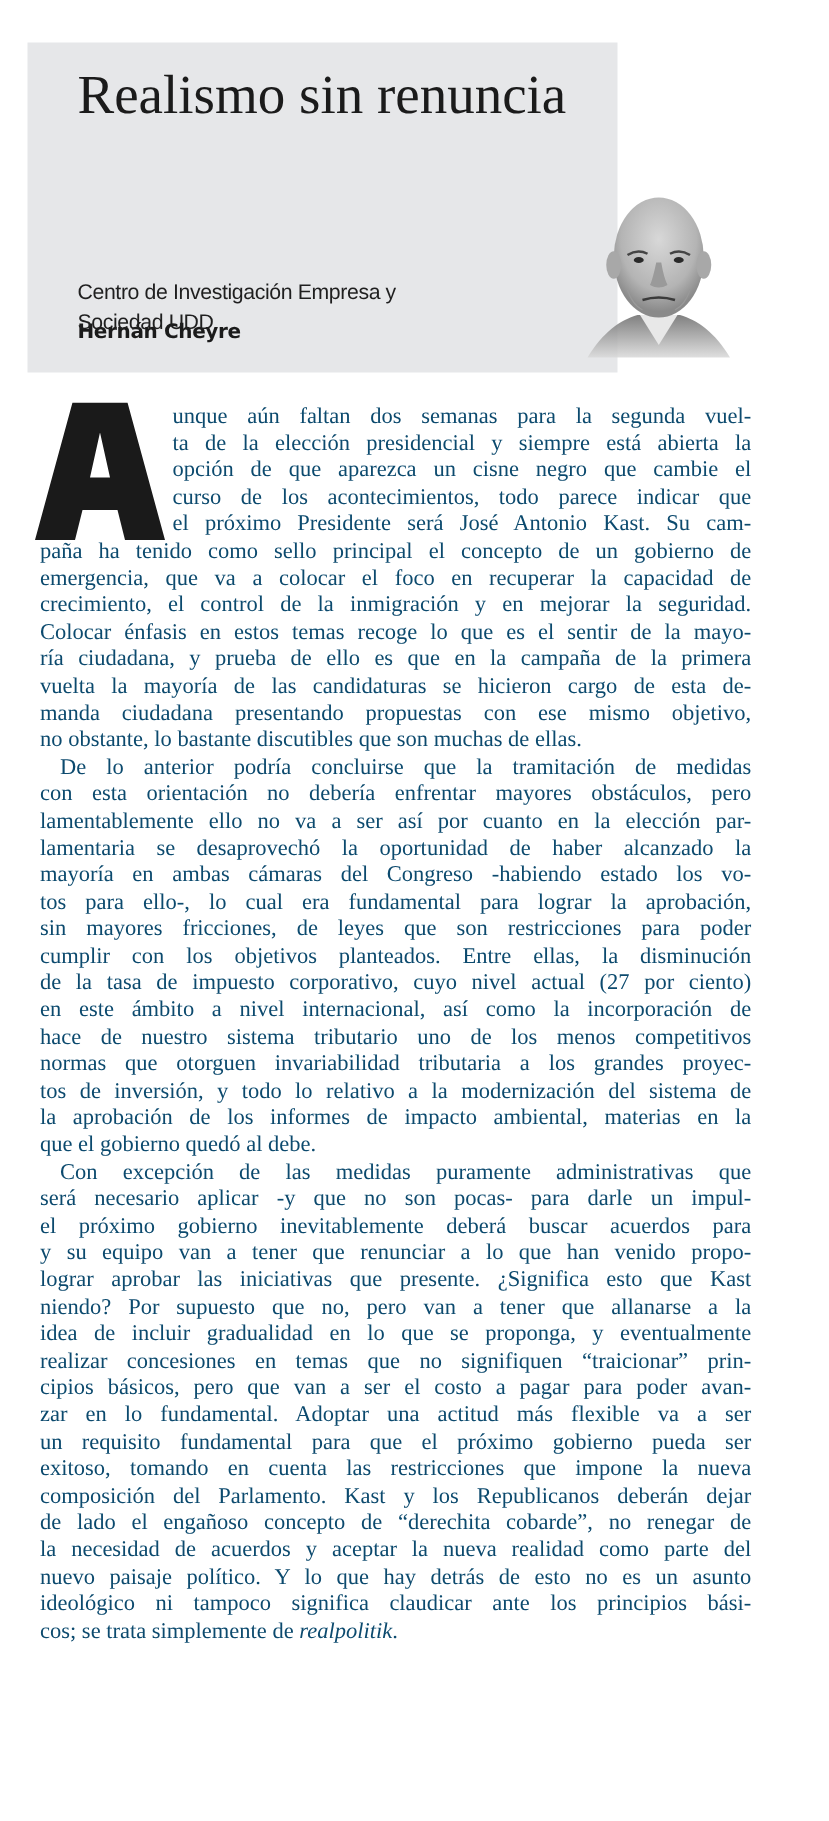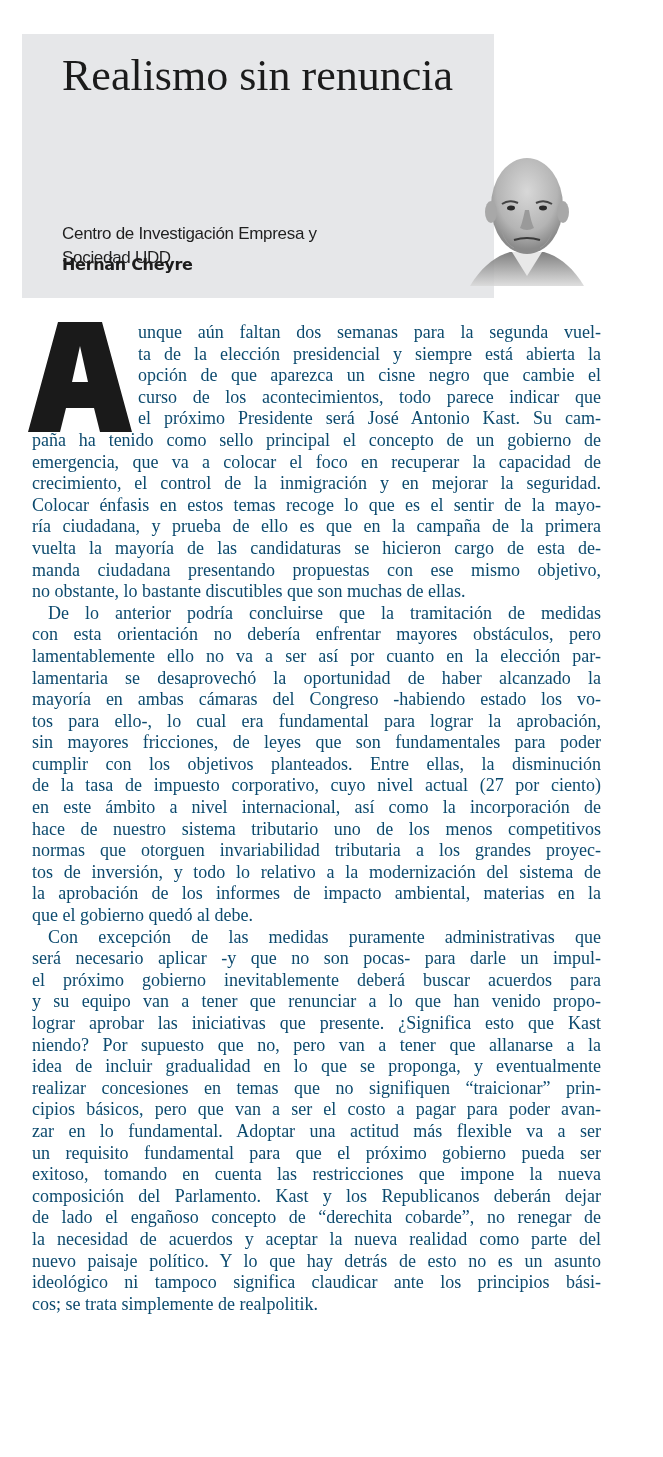--- a/index.html
+++ b/index.html
@@ -37,21 +37,21 @@
     position: absolute; left: -4px; top: 0px; width: 104px; height: 110px;
   }
   .line {
     display: block; height: 21.6px; line-height: 21.6px;
     text-align: justify; text-align-last: justify; white-space: nowrap;
     overflow: visible;
   }
   .line.indent-cap { margin-left: 106px; }
   .line.par-start { text-indent: 16px; }
   .line.last { text-align-last: left; }
-  .it { }
+  .it { font-style: italic; }
 </style>
 </head>
 <body>
 
 <div class="header-box">
   <h1 class="title">Realismo sin renuncia</h1>
   <div class="author-name">Hernán Cheyre</div>
   <div class="affiliation">
     <span>Centro de Investigación Empresa y</span>
     <span>Sociedad UDD</span>
@@ -106,21 +106,21 @@
     <span class="line last">no obstante, lo bastante discutibles que son muchas de ellas.</span>
   </div>
 
   <div>
     <span class="line par-start">De lo anterior podría concluirse que la tramitación de medidas</span>
     <span class="line">con esta orientación no debería enfrentar mayores obstáculos, pero</span>
     <span class="line">lamentablemente ello no va a ser así por cuanto en la elección par-</span>
     <span class="line">lamentaria se desaprovechó la oportunidad de haber alcanzado la</span>
     <span class="line">mayoría en ambas cámaras del Congreso -habiendo estado los vo-</span>
     <span class="line">tos para ello-, lo cual era fundamental para lograr la aprobación,</span>
-    <span class="line">sin mayores fricciones, de leyes que son fundamentales para poder</span>
+    <span class="line">sin mayores fricciones, de leyes que son restricciones para poder</span>
     <span class="line">cumplir con los objetivos planteados. Entre ellas, la disminución</span>
     <span class="line">de la tasa de impuesto corporativo, cuyo nivel actual (27 por ciento)</span>
     <span class="line">en este ámbito a nivel internacional, así como la incorporación de</span>
     <span class="line">hace de nuestro sistema tributario uno de los menos competitivos</span>
     <span class="line">normas que otorguen invariabilidad tributaria a los grandes proyec-</span>
     <span class="line">tos de inversión, y todo lo relativo a la modernización del sistema de</span>
     <span class="line">la aprobación de los informes de impacto ambiental, materias en la</span>
     <span class="line last">que el gobierno quedó al debe.</span>
   </div>
 

